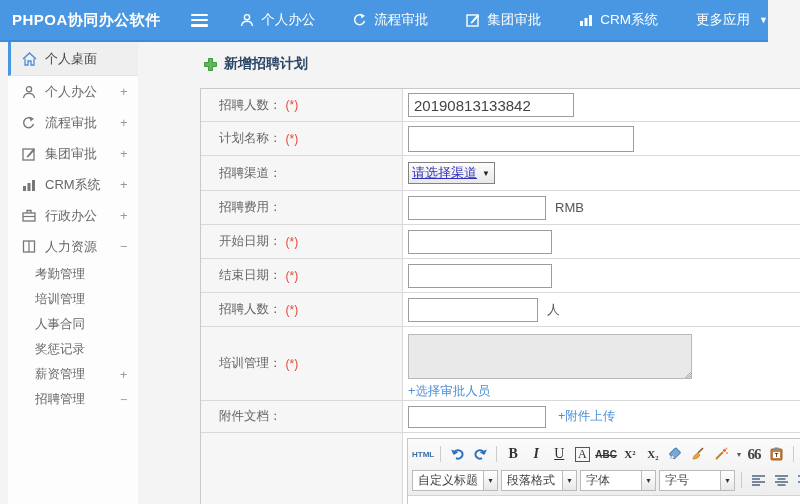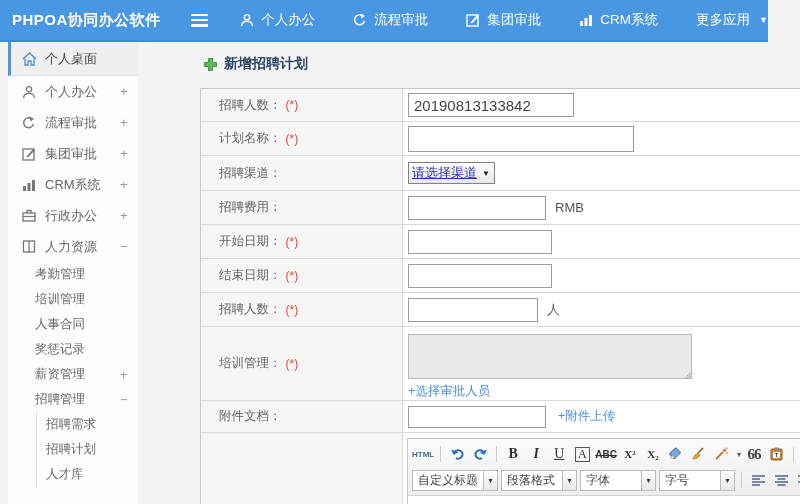--- a/index.html
+++ b/index.html
@@ -228,25 +228,20 @@
       <span class="s-expand"></span>
     </div>
     <div class="sub-item">
       <span class="s-label">薪资管理</span>
       <span class="s-expand">+</span>
     </div>
     <div class="sub-item">
       <span class="s-label">招聘管理</span>
       <span class="s-expand">−</span>
     </div>
-    <div class="sub2-wrap">
-      <div class="sub2-item">招聘需求</div>
-      <div class="sub2-item">招聘计划</div>
-      <div class="sub2-item">人才库</div>
-    </div>
   </div>
 
   <div class="main">
     <div class="page-title">
       <span>
         <svg width="13" height="13" viewBox="0 0 13 13">
             <path d="M4.5 0.5 H8.5 V4.5 H12.5 V8.5 H8.5 V12.5 H4.5 V8.5 H0.5 V4.5 H4.5 Z" fill="#5cb85c" stroke="#3f9a3f" stroke-width="1"></path>
           </svg>
       </span>
       <span class="t-text">新增招聘计划</span>

